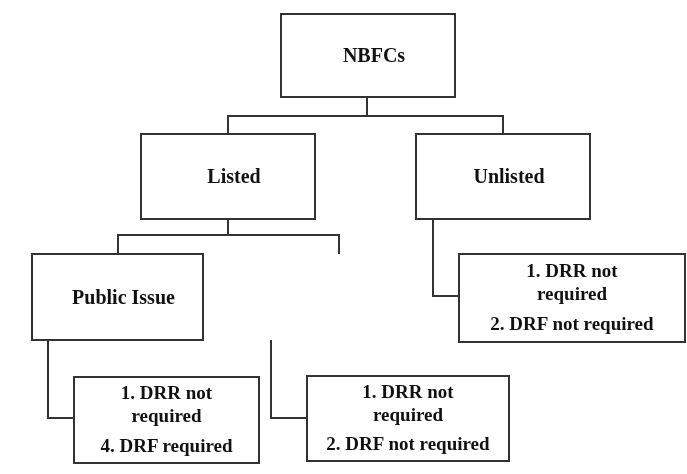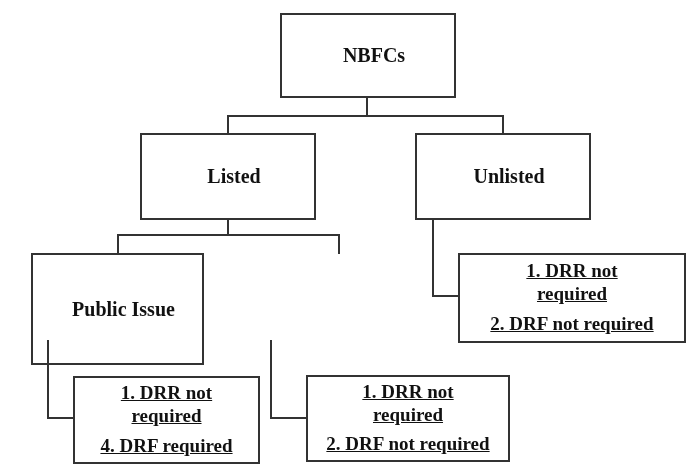--- a/index.html
+++ b/index.html
@@ -40,21 +40,20 @@
     flex-direction: column;
     align-items: center;
     justify-content: center;
     gap: 7px;
     text-align: center;
     color: #111111;
     font-weight: bold;
     font-size: 19px;
     line-height: 1.2;
     padding: 18px;
-    text-decoration: underline;
   }
   .note .item {
     white-space: pre-line;
   }
   .line {
     position: absolute;
     background: #333333;
   }
 </style>
 </head>
@@ -79,21 +78,21 @@
   </div>
 
   <div class="line" style="left:227px; top:219px; width:2px; height:17px;"></div>
   <div class="line" style="left:117px; top:234px; width:223px; height:2px;"></div>
   <div class="line" style="left:117px; top:234px; width:2px; height:20px;"></div>
   <div class="line" style="left:338px; top:234px; width:2px; height:20px;"></div>
 
   <div class="line" style="left:432px; top:219px; width:2px; height:78px;"></div>
   <div class="line" style="left:432px; top:295px; width:27px; height:2px;"></div>
 
-  <div class="node" style="left:31px; top:253px; width:173px; height:112px;">
+  <div class="node" style="left:31px; top:253px; width:173px; height:88px;">
     <span>Public Issue</span>
   </div>
   <div class="note" style="left:458px; top:253px; width:228px; height:90px;">
     <div class="item">1. DRR not
 required</div>
     <div class="item">2. DRF not required</div>
   </div>
 
   <div class="line" style="left:47px; top:340px; width:2px; height:79px;"></div>
   <div class="line" style="left:47px; top:417px; width:27px; height:2px;"></div>

